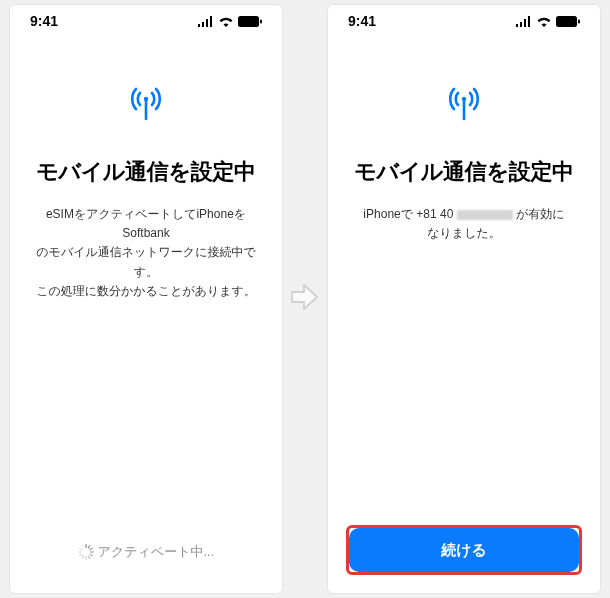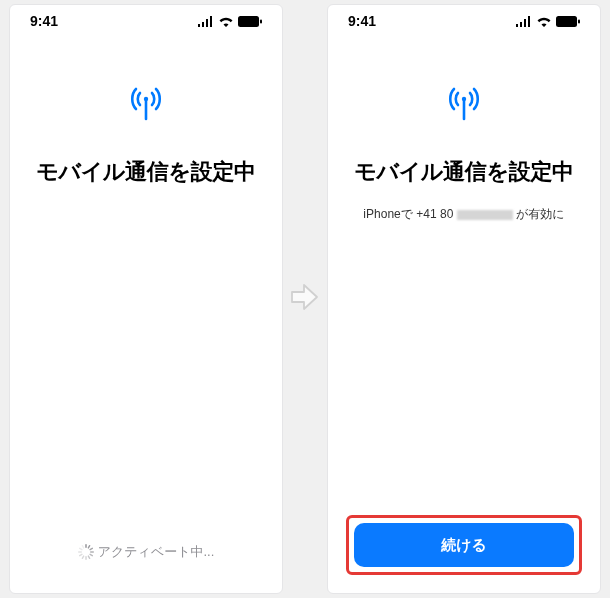--- a/index.html
+++ b/index.html
@@ -92,21 +92,20 @@
       color: #fff;
       border: none;
       border-radius: 10px;
       font-size: 15px;
       font-weight: 600;
       cursor: pointer;
     }
     .highlight-box {
       border: 3px solid #e53935;
       border-radius: 6px;
-      padding: 5px;
     }
     .arrow {
       color: #d0d0d0;
     }
   </style>
 </head>
 <body>
 
 <div class="phone">
   <div class="status-bar">
@@ -129,20 +128,25 @@
       <svg width="42" height="36" viewBox="0 0 42 36" fill="none" stroke="currentColor" stroke-width="2.6" stroke-linecap="round">
         <path d="M11 4 C6 9 6 19 11 24"></path>
         <path d="M15 8 C12 11 12 17 15 20"></path>
         <path d="M31 4 C36 9 36 19 31 24"></path>
         <path d="M27 8 C30 11 30 17 27 20"></path>
         <circle cx="21" cy="14" r="2.2" fill="currentColor" stroke="none"></circle>
         <line x1="21" y1="16" x2="21" y2="34"></line>
       </svg>
     </div>
     <h1 class="title">モバイル通信を設定中</h1>
+    <p class="desc">
+      <span class="desc-line">eSIMをアクティベートしてiPhoneをSoftbank</span>
+      <span class="desc-line">のモバイル通信ネットワークに接続中です。</span>
+      <span class="desc-line">この処理に数分かかることがあります。</span>
+    </p>
   </div>
   <div class="bottom-area">
     <div class="activating">
       <span class="spinner">
         <svg viewBox="0 0 16 16">
             <g fill="#8e8e93">
               <rect x="7.3" y="0" width="1.4" height="4" rx="0.7" opacity="1"></rect>
               <rect x="7.3" y="0" width="1.4" height="4" rx="0.7" opacity="0.9" transform="rotate(30 8 8)"></rect>
               <rect x="7.3" y="0" width="1.4" height="4" rx="0.7" opacity="0.8" transform="rotate(60 8 8)"></rect>
               <rect x="7.3" y="0" width="1.4" height="4" rx="0.7" opacity="0.7" transform="rotate(90 8 8)"></rect>
@@ -190,21 +194,22 @@
         <path d="M11 4 C6 9 6 19 11 24"></path>
         <path d="M15 8 C12 11 12 17 15 20"></path>
         <path d="M31 4 C36 9 36 19 31 24"></path>
         <path d="M27 8 C30 11 30 17 27 20"></path>
         <circle cx="21" cy="14" r="2.2" fill="currentColor" stroke="none"></circle>
         <line x1="21" y1="16" x2="21" y2="34"></line>
       </svg>
     </div>
     <h1 class="title">モバイル通信を設定中</h1>
     <p class="desc">
-      <span class="desc-line"><span>iPhoneで +41 80 </span><span class="redacted"></span><span> が有効に</span></span>
+      <span class="desc-line"><span>iPhoneで +81 40 </span><span class="redacted"></span><span> が有効に</span></span>
+      <span class="desc-line">なりました。</span>
     </p>
   </div>
   <div class="bottom-area">
     <div class="highlight-box">
       <button class="continue-btn">続ける</button>
     </div>
   </div>
 </div>
 
 </body></html>

